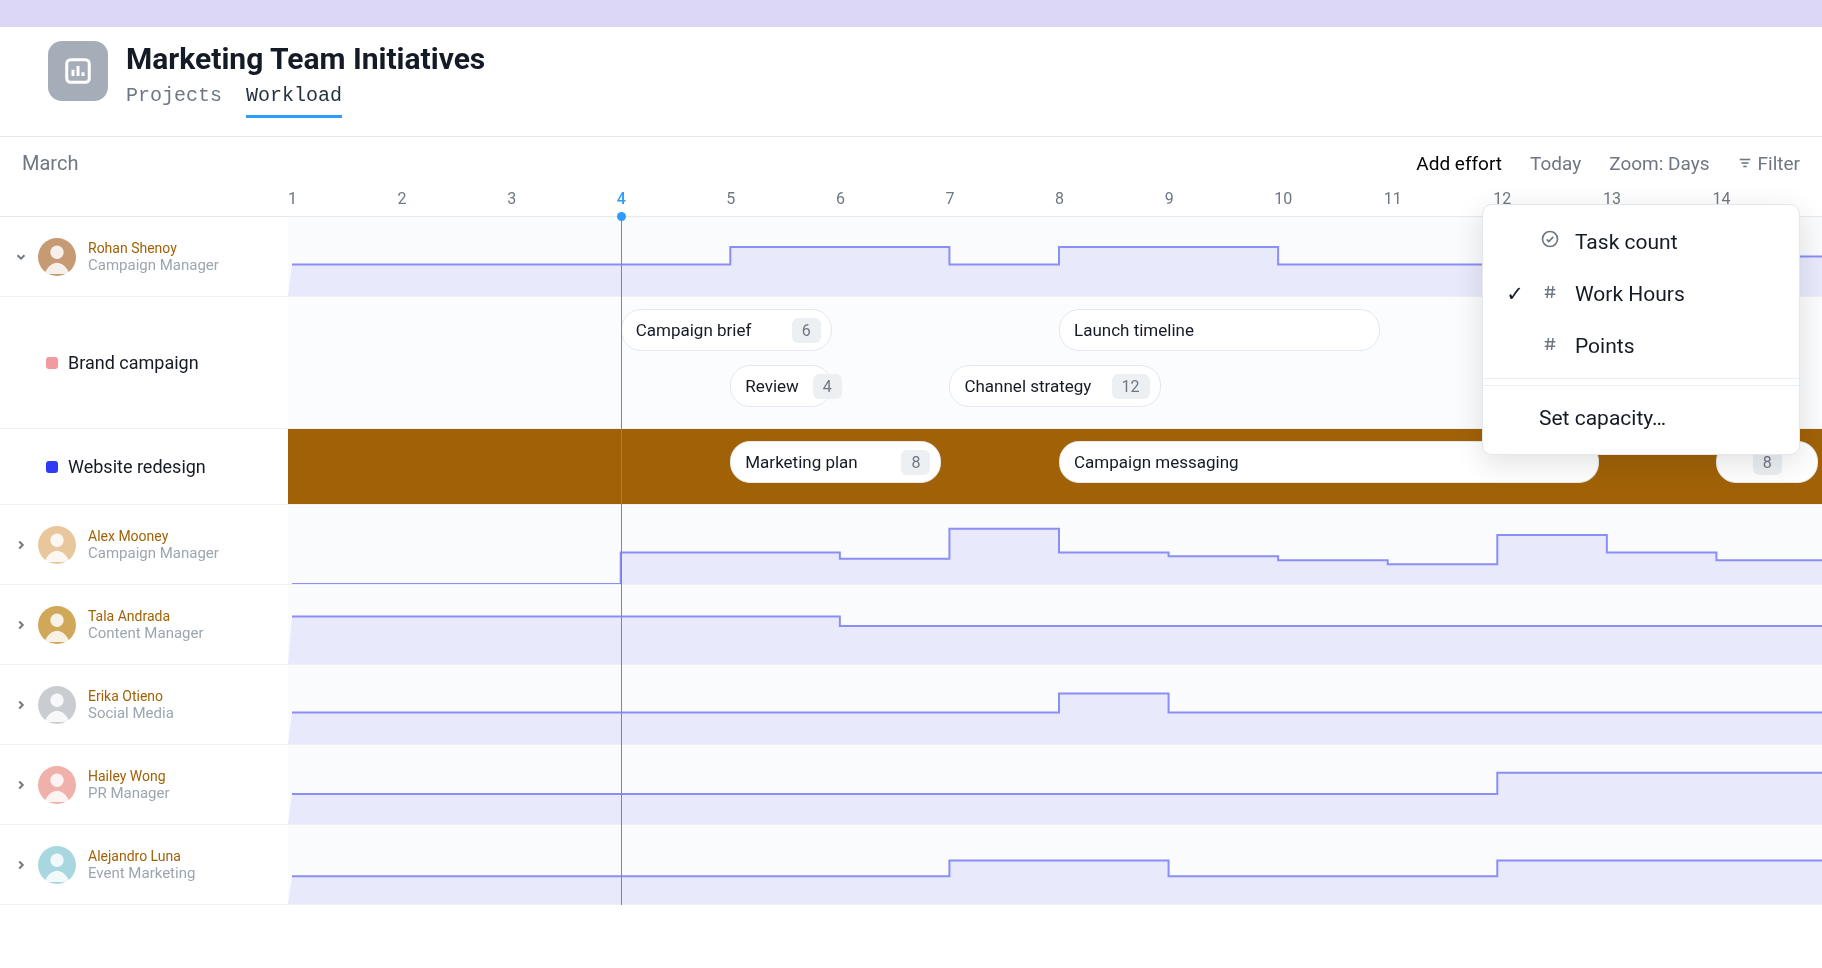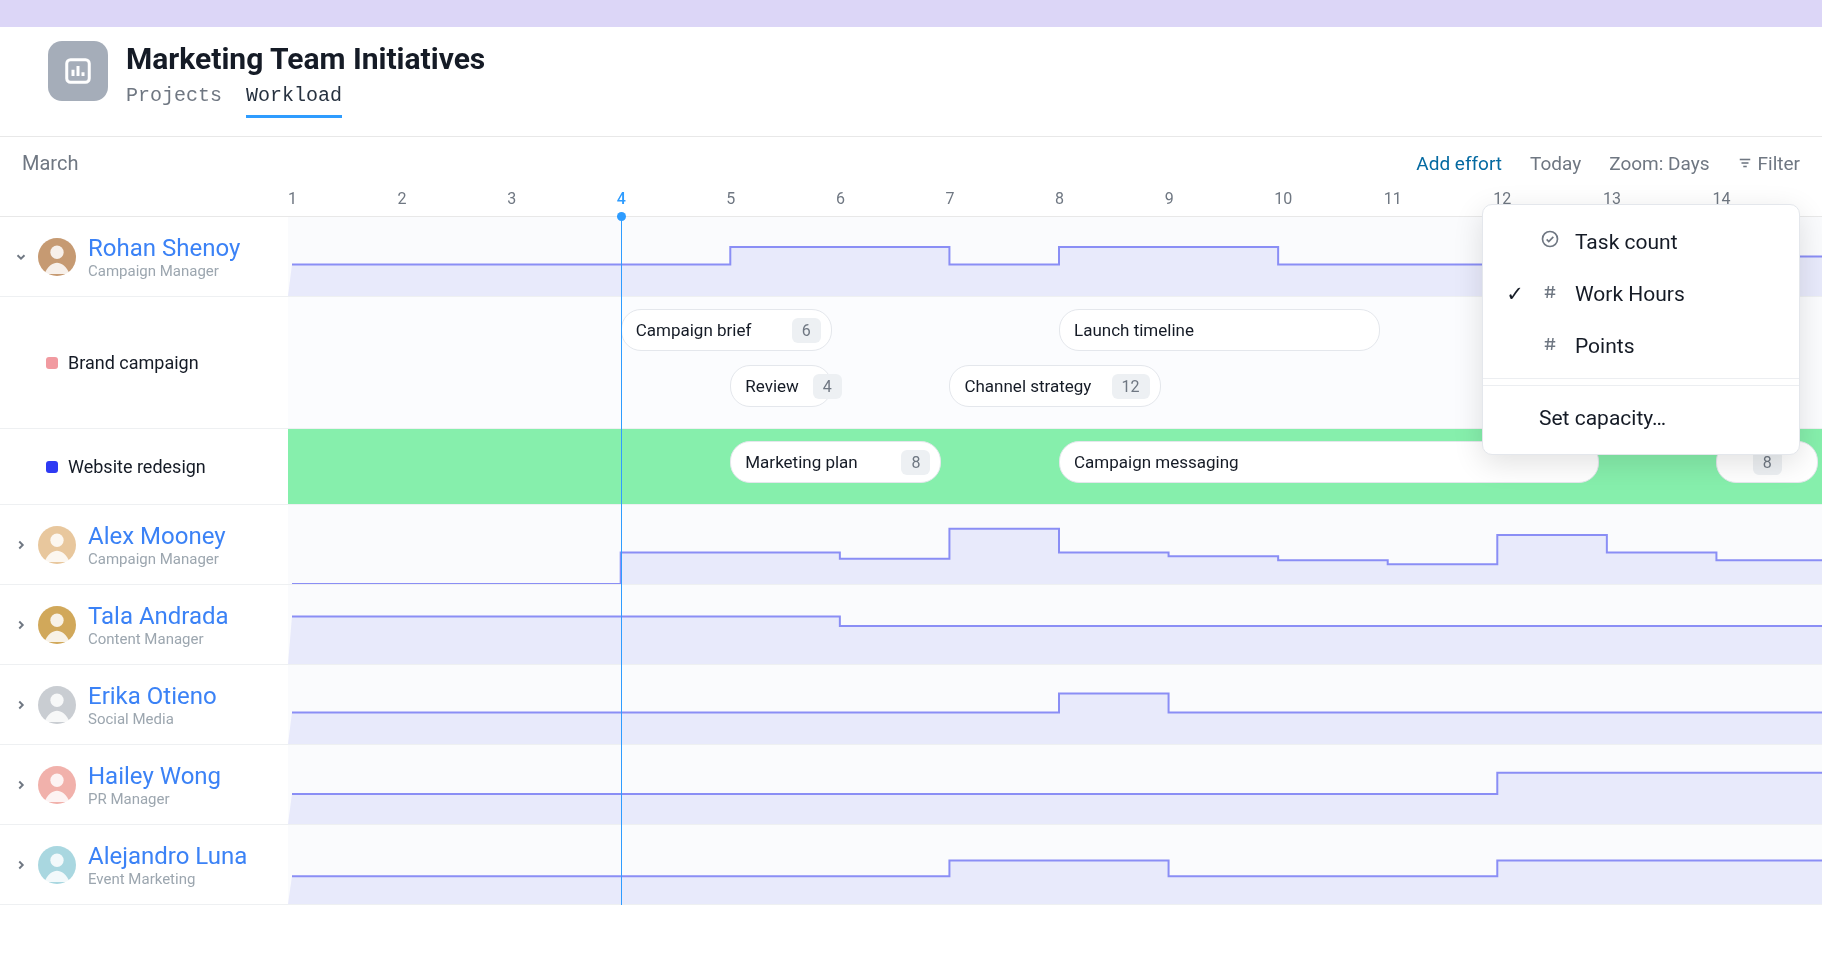--- a/index.html
+++ b/index.html
@@ -10,35 +10,35 @@
 .app-icon svg { width: 30px; height: 30px; }
 .title-block { display: flex; flex-direction: column; gap: 2px; }
 .page-title { font-size: 30px; font-weight: 700; color: #151b26; margin-bottom: 6px; }
 .tabs { display: flex; gap: 24px; font-family: Liberation Mono, monospace; }
 .tab { font-size: 20px; color: #6f7782; padding-bottom: 8px; border-bottom: 3px solid transparent; cursor: pointer; }
 .tab.active { color: #273240; border-bottom-color: #2e9cff; }
 .toolbar { display: flex; align-items: center; justify-content: space-between; padding: 0 22px 0 22px; margin-top: 18px; border-top: 1px solid #e8e8e8; }
 .month-label { font-size: 20px; color: #6f7782; padding: 14px 0; }
 .toolbar-actions { display: flex; align-items: center; gap: 28px; }
 .toolbar-btn { font-size: 19px; color: #6f7782; cursor: pointer; }
-.toolbar-btn.primary { color: #0369a1; margin-left: 12px; }
+.toolbar-btn.primary { color: #000000; margin-left: 12px; }
 .filter-btn { display: flex; align-items: center; gap: 6px; }
 .date-ruler { display: flex; height: 28px; border-bottom: 1px solid #e8e8e8; position: relative; }
 .date-ruler .left-spacer { width: 288px; flex-shrink: 0; }
 .date-cell { flex: 1; text-align: left; font-size: 16px; color: #6f7782; padding-left: 0px; }
 .date-cell.today { color: #2e9cff; font-weight: 500; }
 .timeline { position: relative; }
 .today-line { position: absolute; top: 0; bottom: 0; width: 1px; background: #2e9cff; left: calc(288px + (1822px - 288px) / 14 * 3 + 4px ); z-index: 5; }
 .today-dot { position: absolute; top: -5px; left: -4px; width: 9px; height: 9px; border-radius: 50%; background: #2e9cff; }
 .row { display: flex; border-bottom: 1px solid #eef0f2; position: relative; min-height: 68px; }
 .row.person-row { min-height: 68px; }
 .left-col { width: 288px; flex-shrink: 0; display: flex; align-items: center; padding: 10px 10px; background: #fff; z-index: 3; }
 .chev { width: 22px; display: flex; align-items: center; justify-content: center; color: #9ca6af; cursor: pointer; margin-right: 6px; }
 .avatar { width: 38px; height: 38px; border-radius: 50%; flex-shrink: 0; margin-right: 12px; }
-.person-name { font-size: 24px; color: #3b82f6; }
+.person-name { font-size: 14px; color: #a16207; }
 .person-role { font-size: 15px; color: #9ca6af; }
 .right-col { flex: 1; position: relative; background: #fafbfd; }
 .graph { position: absolute; inset: 0; }
 .graph svg { width: 100%; height: 100%; display: block; }
 .project-lbl { display: flex; align-items: center; gap: 10px; padding-left: 36px; }
 .proj-dot { width: 12px; height: 12px; border-radius: 3px; }
 .proj-name { font-size: 18px; color: #151b26; }
 .task-card { position: absolute; display: flex; align-items: center; justify-content: space-between; background: #fff; border: 1px solid #e4e7ec; border-radius: 20px; padding: 8px 10px 8px 14px; height: 42px; font-size: 17px; color: #151b26; }
 .badge { background: #edf0f3; border-radius: 6px; padding: 3px 10px; font-size: 16px; color: #6f7782; margin-left: 14px; }
 .dropdown { position: absolute; top: 204px; right: 22px; left: auto; width: 318px; background: #fff; border: 1px solid #e4e7ec; border-radius: 10px; box-shadow: 0 8px 30px rgba(0,0,0,0.12); z-index: 50; padding: 10px 0; font-size: 21px; }
@@ -163,21 +163,21 @@
           </div>
         </div>
       </div>
       <div class="row" style="min-height: 76px;">
         <div class="left-col">
           <div class="project-lbl">
             <div class="proj-dot" style="background:#2e3af3"></div>
             <div class="proj-name">Website redesign</div>
           </div>
         </div>
-        <div class="right-col" style="background:#86efac">
+        <div class="right-col" style="background:#a16207">
           <div class="task-card" style="left:442.2857142857143px;width:211.14285714285714px;top:12px">
             <span>Marketing plan</span>
             <span class="badge">8</span>
           </div>
           <div class="task-card" style="left:771px;width:539.8571428571429px;top:12px">
             <span>Campaign messaging</span>
           </div>
           <div class="task-card" style="left:1428.4285714285713px;width:101.57142857142857px;top:12px;justify-content:center;padding:8px;">
             <span class="badge" style="margin:0">8</span>
           </div>

